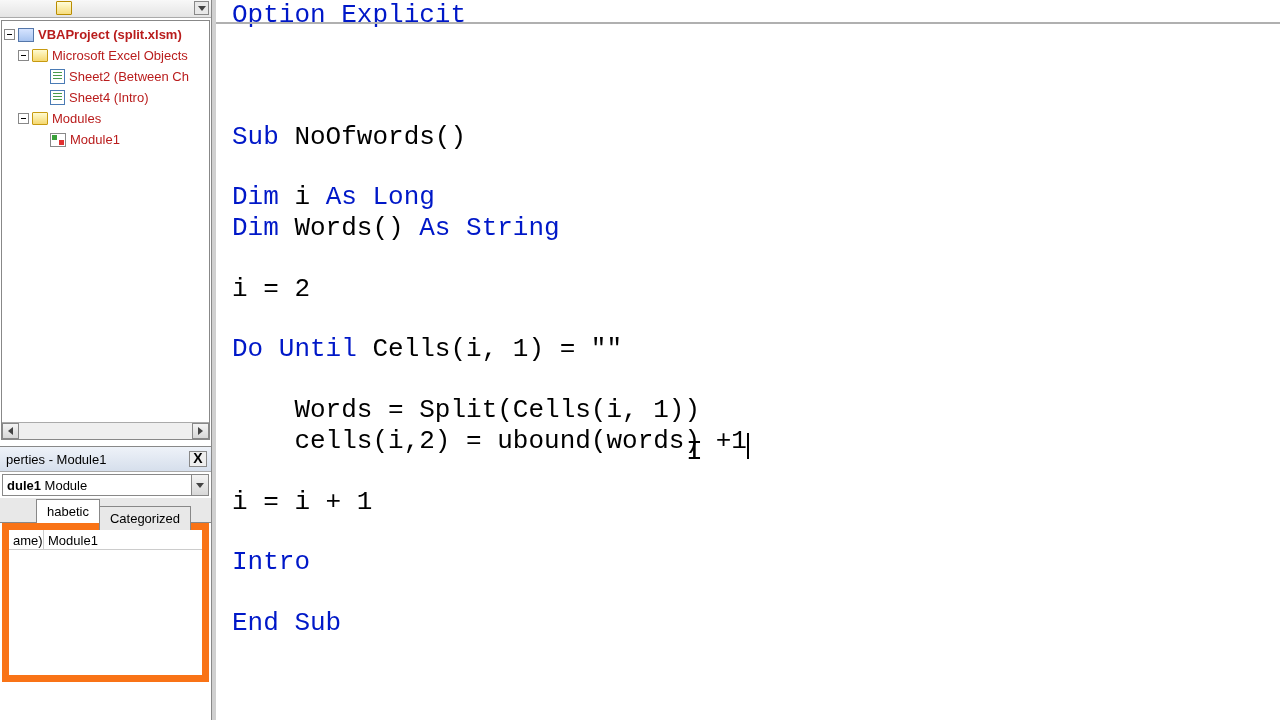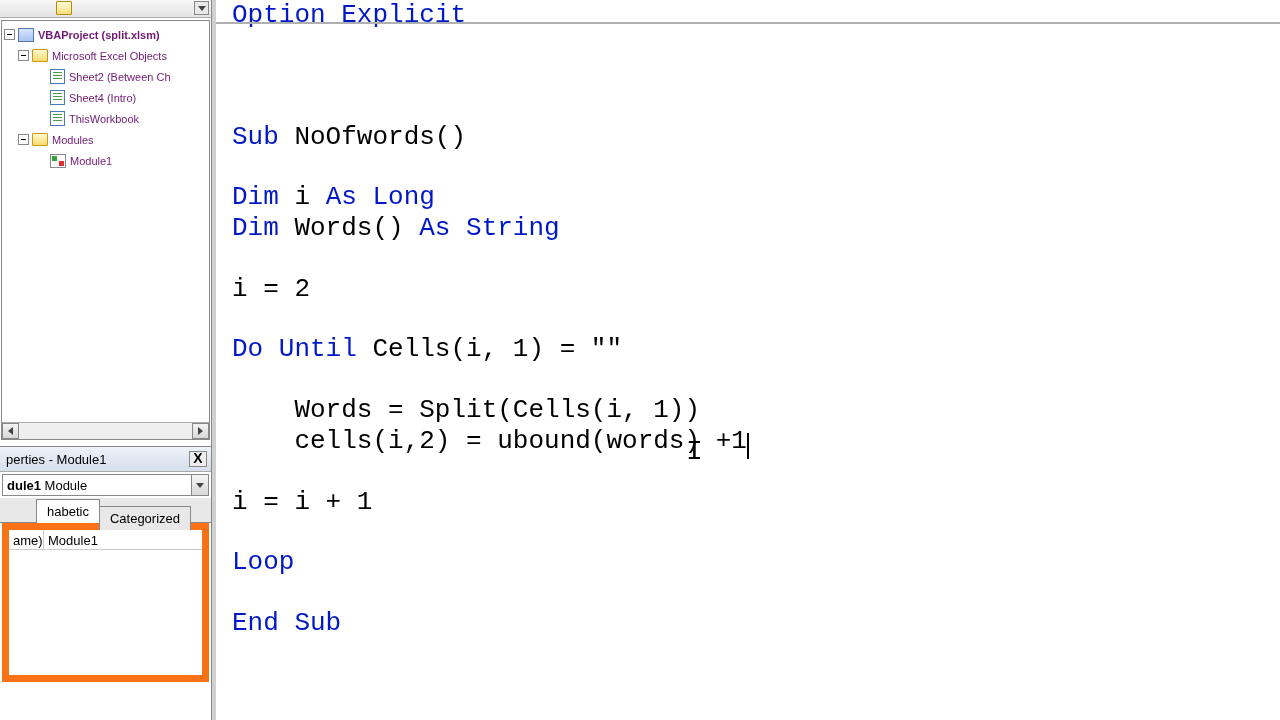--- a/index.html
+++ b/index.html
@@ -131,21 +131,21 @@
   position:absolute;
   left:1px;top:1px;width:5px;height:5px;
   background:#3aa03a;
 }
 .icon-module::after{
   content:'';
   position:absolute;
   right:1px;bottom:1px;width:5px;height:5px;
   background:#e03030;
 }
-.tree-label { font-size:11px; color:#701a75; overflow:hidden; }
+.tree-label { font-size:13px; color:#b91c1c; overflow:hidden; }
 .tree-label.bold { font-weight:bold; }
 .tree-scroll-h {
   position:absolute;
   left:0; right:0; bottom:0;
   height:17px;
   background:#e8e8e8;
   border-top:1px solid #aaa;
   display:flex;
 }
 .scroll-btn {
@@ -316,27 +316,20 @@
       </div>
       <div class="tree-row">
         <div class="tree-spacer"></div>
           <div class="tree-spacer"></div>
           <div class="tree-lines"></div>
         <div class="icon-sheet"></div>
         <span class="tree-label">Sheet4 (Intro)</span>
       </div>
       <div class="tree-row">
         <div class="tree-spacer"></div>
-          <div class="tree-spacer"></div>
-          <div class="tree-lines"></div>
-        <div class="icon-sheet"></div>
-        <span class="tree-label">ThisWorkbook</span>
-      </div>
-      <div class="tree-row">
-        <div class="tree-spacer"></div>
         <div class="tree-toggle"></div>
         <div class="icon-folder"></div>
         <span class="tree-label">Modules</span>
       </div>
       <div class="tree-row">
         <div class="tree-spacer"></div>
           <div class="tree-spacer"></div>
           <div class="tree-lines"></div>
         <div class="icon-module"></div>
         <span class="tree-label">Module1</span>
@@ -384,18 +377,18 @@
 
 <span>i = 2</span>
 
 <span class="kw">Do Until</span><span> Cells(i, 1) = ""</span>
 
 <span>    Words = Split(Cells(i, 1))</span>
 <span>    cells(i,2) = ubound(words) +1</span><span class="cursor"></span>
 
 <span>i = i + 1</span>
 
-<span class="kw">Loop</span>
+<span class="kw">Intro</span>
 
 <span class="kw">End Sub</span>
 </div>
   <div class="ibeam">I</div>
 </div>
 
 </body></html>

